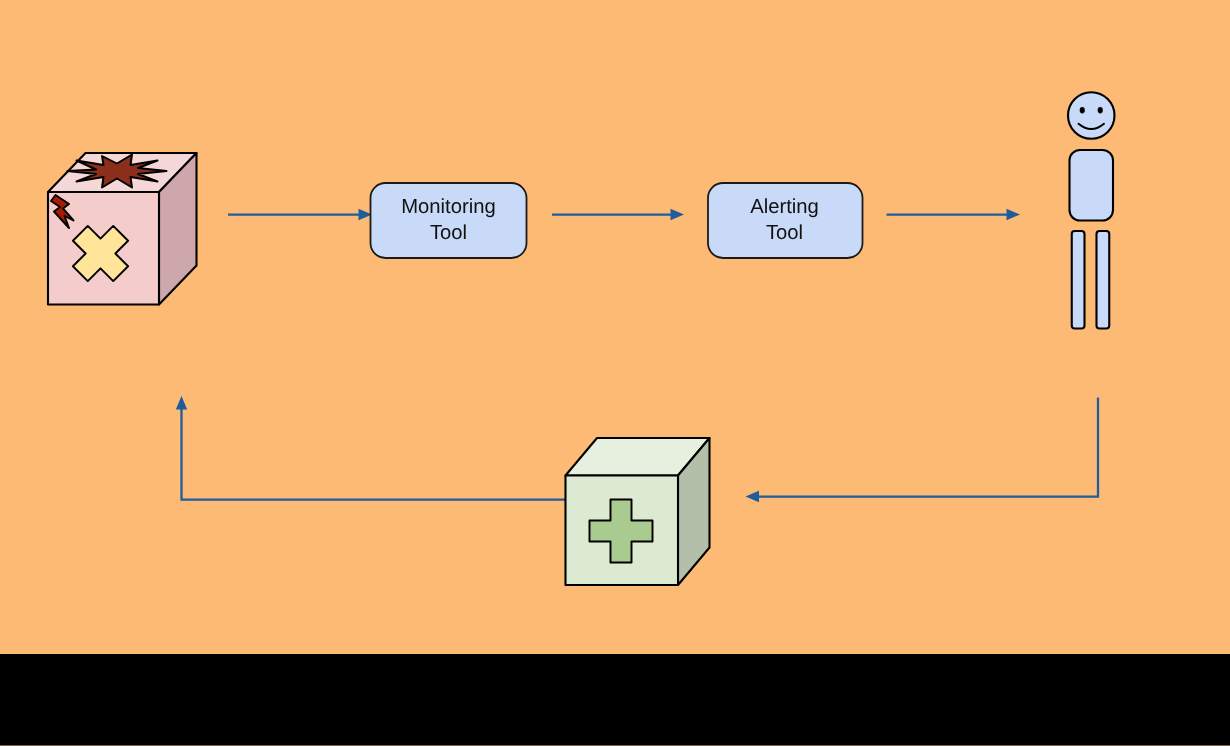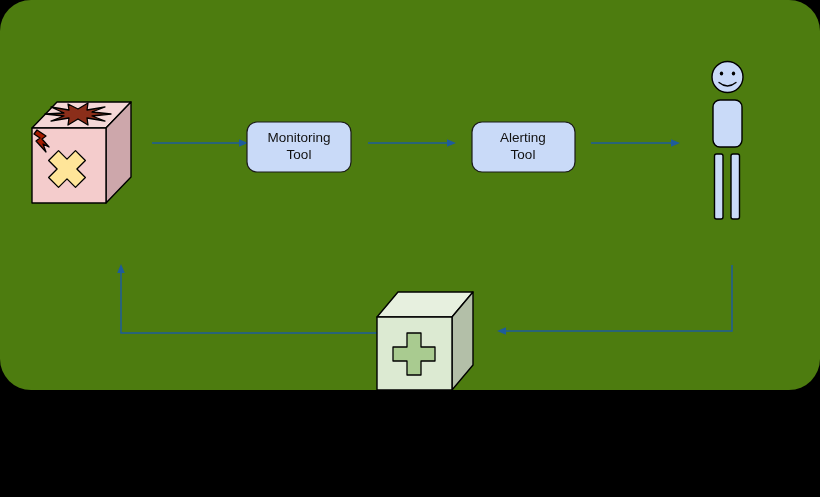--- a/index.html
+++ b/index.html
@@ -1,23 +1,22 @@
 <!DOCTYPE html>
 <html><head>
 <meta charset="utf-8">
 <style>
   html, body { margin: 0; padding: 0; background: #000; }
   .canvas {
     position: relative;
     width: 820px;
-    height: 390px;
-    background: #4d7c0f;
+    height: 436px;
+    background: #fdba74;
     overflow: hidden;
     font-family: "Liberation Sans", sans-serif;
-    border-radius: 31px;
   }
   .canvas svg { position: absolute; left: 0; top: 0; }
   .arrow-lines { fill: none; stroke-width: 1.5; }
   .arrow-heads { stroke: none; }
   .cube { stroke-width: 1.4; stroke-linejoin: round; }
   .stroked { stroke: #000; stroke-width: 1.4; stroke-linejoin: round; }
   .icon-stroke { stroke: #000; stroke-width: 1.3; stroke-linejoin: round; }
   .ink { fill: #000; stroke: none; }
   .stroke-only { fill: none; stroke: #000; stroke-width: 1.3; stroke-linecap: round; }
   .node-box { stroke-width: 1.2; }

